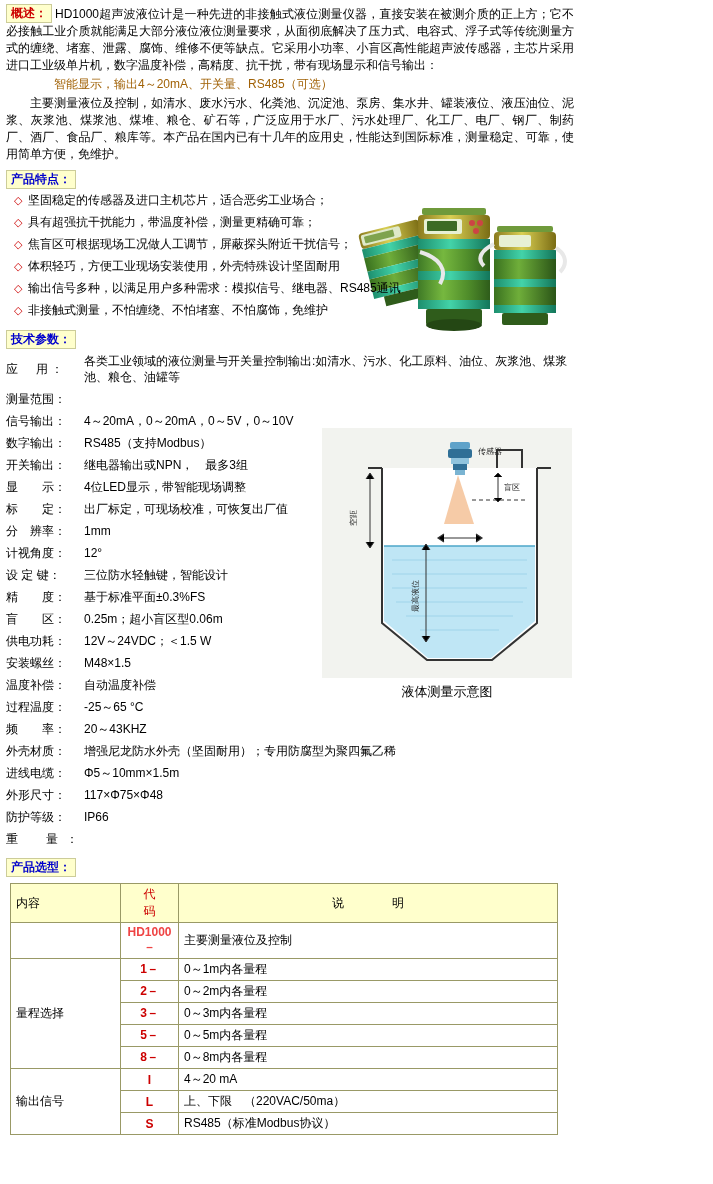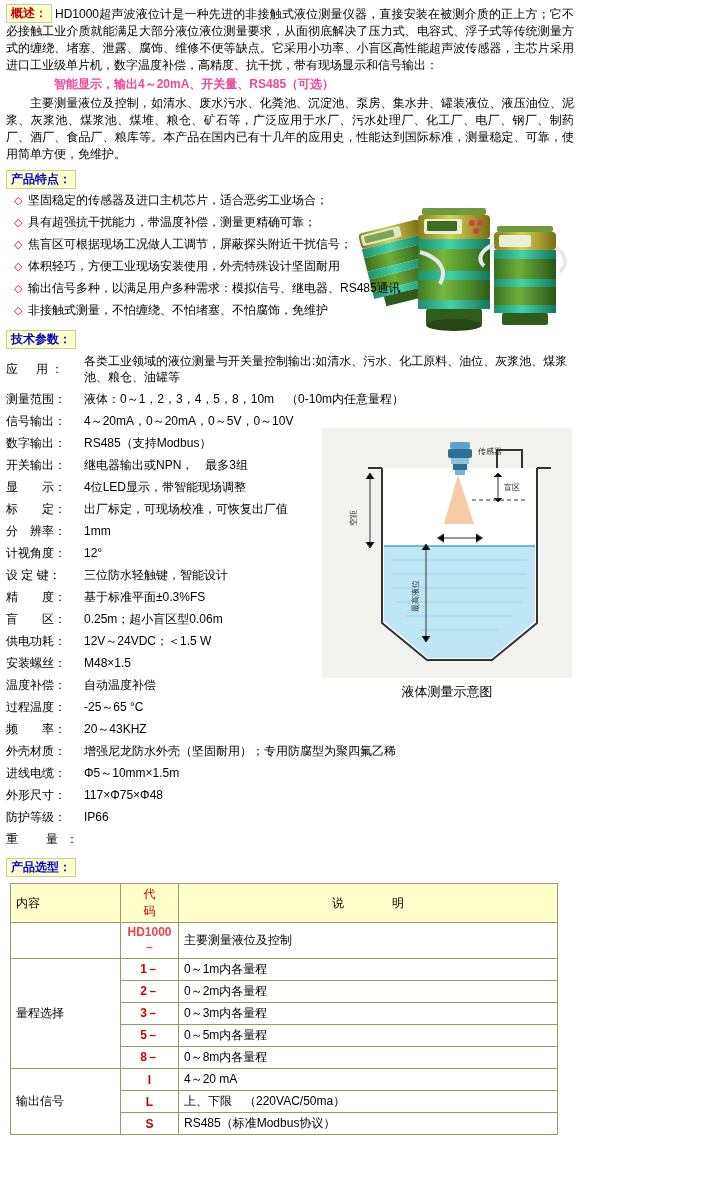--- a/index.html
+++ b/index.html
@@ -32,22 +32,22 @@
   .intro p {
     margin: 0 0 2px 0;
     line-height: 17px;
     text-align: justify;
     text-justify: inter-ideograph;
   }
   .intro .lead { text-indent: 0; }
   .intro .indent { text-indent: 24px; }
   .chip-inline { margin-right: 3px; vertical-align: 1px; }
   .smart {
-    color: #ec4899;
-    font-weight: bold;
+    color: #a16207;
+    font-weight: normal;
   }
   .smart-wrap { display: block; text-indent: 48px; margin: 1px 0 2px 0; }
 
   
   .sect-title { padding: 5px 6px 2px 6px; }
   .features { padding: 2px 6px 0 14px; position: relative; z-index: 2; }
   .feat-row { display: flex; align-items: flex-start; margin-bottom: 7px; line-height: 15px; }
   .diamond {
     color: #cc0000;
     font-size: 11px;
@@ -104,21 +104,21 @@
     vertical-align: middle;
     height: 19px;
   }
   table.sel thead td {
     background: #ffffcc;
     font-weight: normal;
   }
   .c-code { width: 58px; text-align: center; color: #cc0000; font-weight: bold; }
   .c-first { width: 110px; }
   .hd-code { color: #ef4444; font-weight: bold; text-align: center; }
-  .th-c { text-align: center; border-radius: 7px; }
+  .th-c { text-align: center; }
   .sp-wide { letter-spacing: 10px; }
 </style>
 </head>
 <body>
 
 <div class="page">
 
   <div class="intro">
     <p class="lead"><span class="chip chip-inline">概述：</span><span>HD1000超声波液位计是一种先进的非接触式液位测量仪器，直接安装在被测介质的正上方；它不必接触工业介质就能满足大部分液位液位测量要求，从面彻底解决了压力式、电容式、浮子式等传统测量方式的缠绕、堵塞、泄露、腐饰、维修不便等缺点。它采用小功率、小盲区高性能超声波传感器，主芯片采用进口工业级单片机，数字温度补偿，高精度、抗干扰，带有现场显示和信号输出：</span></p>
     <p class="smart-wrap"><span class="smart">智能显示，输出4～20mA、开关量、RS485（可选）</span></p>
@@ -233,21 +233,20 @@
     <span class="chip chip-blue">技术参数：</span>
   </div>
 
   <div class="specs">
     <div class="spec-row">
       <span class="spec-label sp3">应　用：</span>
       <span class="spec-val">各类工业领域的液位测量与开关量控制输出:如清水、污水、化工原料、油位、灰浆池、煤浆池、粮仓、油罐等</span>
     </div>
     <div class="spec-row">
       <span class="spec-label">测量范围：</span>
-      <span class="spec-val">液体：0～1，2，3，4，5，8，10m　（0-10m内任意量程）</span>
     </div>
     <div class="spec-row">
       <span class="spec-label">信号输出：</span>
       <span class="spec-val">4～20mA，0～20mA，0～5V，0～10V</span>
     </div>
     <div class="spec-row">
       <span class="spec-label">数字输出：</span>
       <span class="spec-val">RS485（支持Modbus）</span>
     </div>
     <div class="spec-row">

